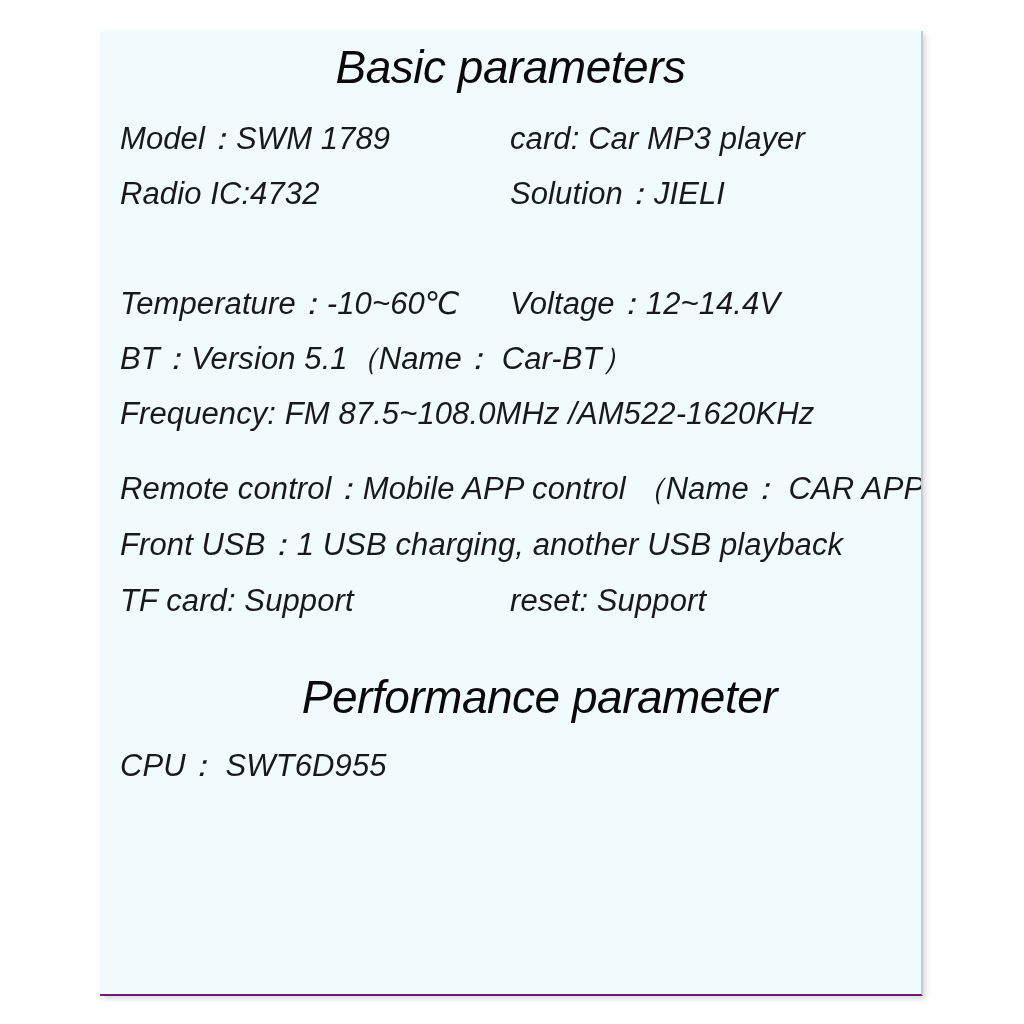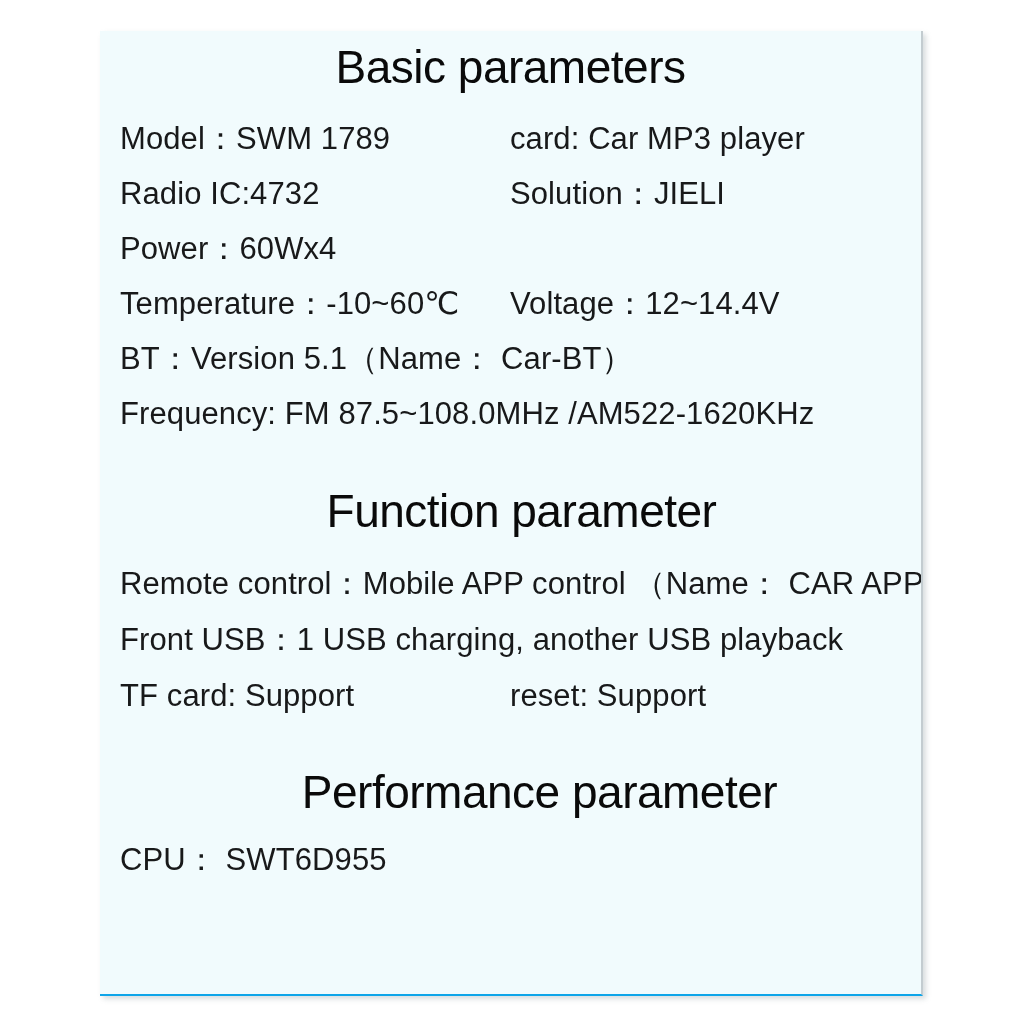--- a/index.html
+++ b/index.html
@@ -16,23 +16,24 @@
 
   #spec-card {
     position: absolute;
     left: 100px;
     top: 31px;
     width: 823px;
     height: 965px;
     background: #f1fbfd;
     box-sizing: border-box;
     border-right: 2px solid #c3ccd0;
-    border-bottom: 2px solid #0ea5e9;
+    border-bottom: 2px solid #701a75;
     box-shadow: 3px 3px 5px rgba(120,135,140,0.28);
     overflow: hidden;
+    font-style: italic;
   }
 
   .section { position: relative; }
 
   .section-title {
     font-size: 46px;
     font-weight: 400;
     color: #0a0a0a;
     text-align: center;
     letter-spacing: -0.5px;
@@ -89,41 +90,39 @@
         <span class="cell col-left">Model：SWM 1789</span>
         <span class="cell col-right">card: Car MP3 player</span>
       </div>
 
       <div class="row">
         <span class="cell col-left">Radio IC:4732</span>
         <span class="cell col-right">Solution：JIELI</span>
       </div>
 
       <div class="row">
-        <span class="cell col-left">Power：60Wx4</span>
       </div>
 
       <div class="row">
         <span class="cell col-left">Temperature：-10~60℃</span>
         <span class="cell col-right">Voltage：12~14.4V</span>
       </div>
 
       <div class="row">
         <span class="cell full">BT：Version 5.1（Name： Car-BT）</span>
       </div>
 
       <div class="row">
         <span class="cell full">Frequency: FM 87.5~108.0MHz /AM522-1620KHz</span>
       </div>
 
     </div>
   </div>
 
   <div class="section">
-    <div class="section-title title-function">Function parameter</div>
 
     <div class="rows rows-function">
 
       <div class="row row-remote">
         <span class="cell full">Remote control：Mobile APP control （Name： CAR APP）</span>
       </div>
 
 
       <div class="row row-usb">
         <span class="cell full">Front USB：1 USB charging, another USB playback</span>

